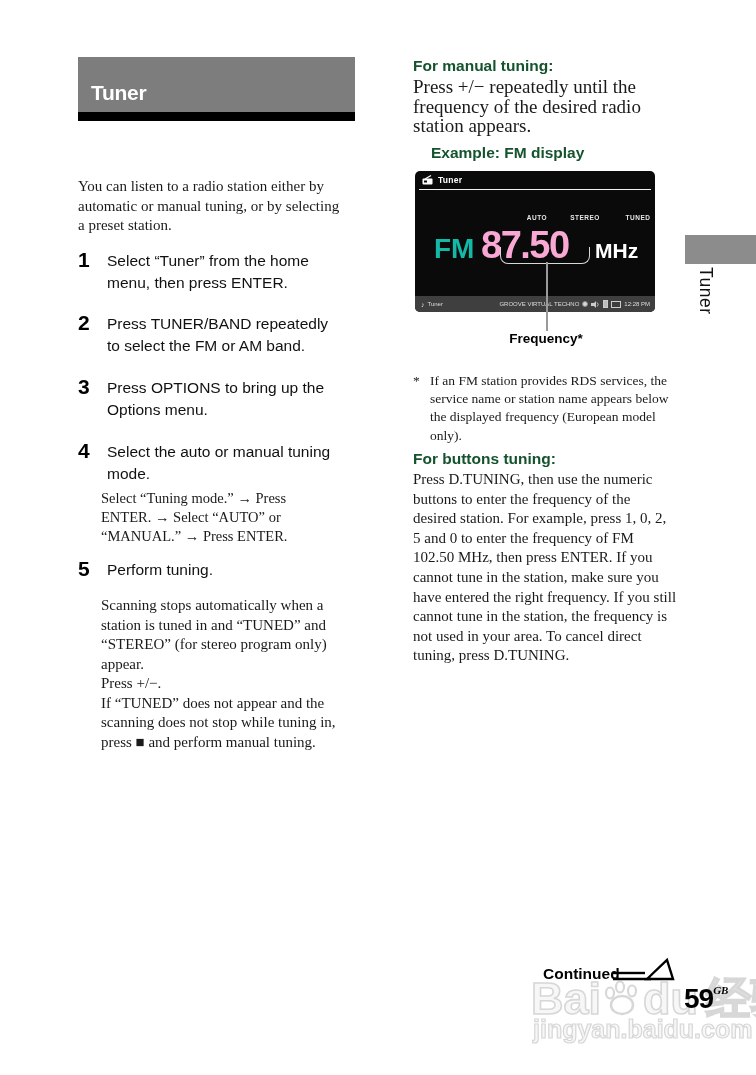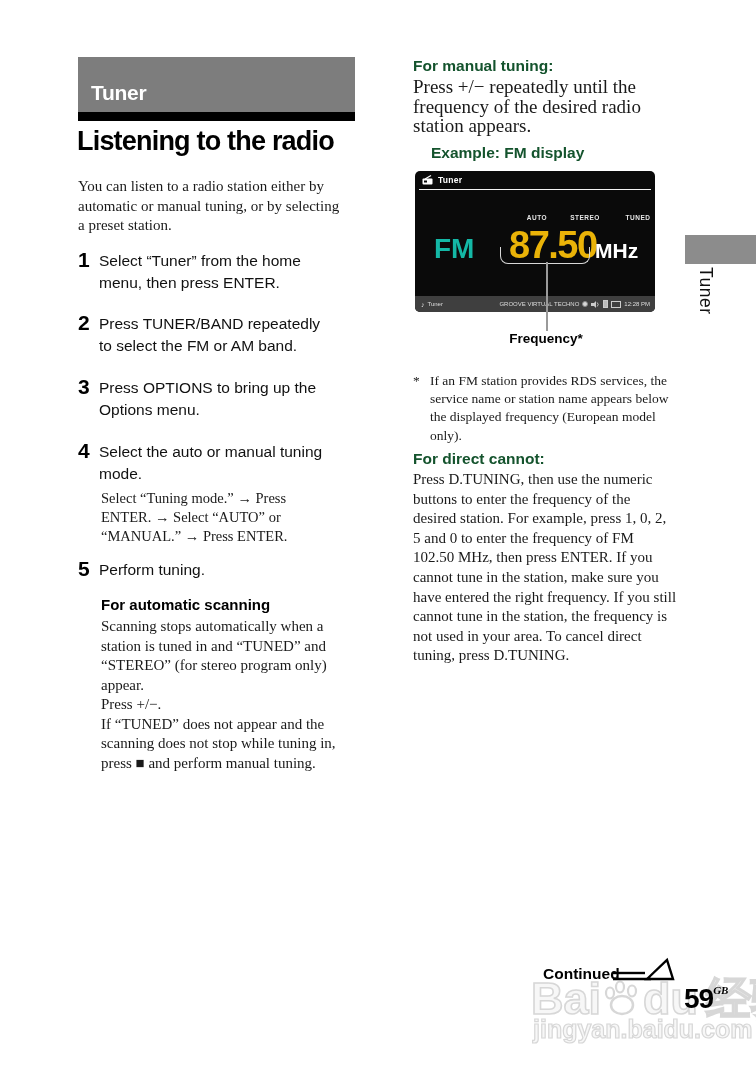--- a/index.html
+++ b/index.html
@@ -22,21 +22,21 @@
     font-family:"Liberation Sans",sans-serif;font-weight:bold;font-size:27px;letter-spacing:-0.8px;color:#000;
   }
   .intro{left:78px;top:177px;width:268px;font-size:15px;line-height:19.5px;}
 
   .step{left:78px;}
   .step .num{
     position:absolute;left:0;top:-2px;
     font-family:"Liberation Sans",sans-serif;font-weight:bold;font-size:21px;color:#000;
   }
   .step .txt{
-    margin-left:21px;width:235px;
+    margin-left:29px;width:235px;
     font-family:"Liberation Sans",sans-serif;font-size:15.5px;line-height:21.5px;color:#111;
   }
   .step .sub{margin-left:23px;width:222px;margin-top:5px;font-size:14.5px;line-height:19px;color:#1a1a1a;}
   .s1{top:250px;} .s2{top:313px;} .s3{top:377px;} .s4{top:441px;} .s5{top:559px;}
 
   .autoscan{left:101px;top:596px;width:260px;}
   .autoscan .hd{font-family:"Liberation Sans",sans-serif;font-weight:bold;font-size:15px;color:#000;margin-bottom:4px;}
   .autoscan .ln{font-size:15px;line-height:19.5px;}
 
   
@@ -47,21 +47,21 @@
 
   
   .display{left:415px;top:171px;width:240px;height:141px;background:#0a0a0a;border-radius:5px;}
   .disp-head{position:absolute;left:7px;top:4px;display:flex;align-items:center;gap:4px;}
   .disp-head .t{font-family:"Liberation Sans",sans-serif;font-weight:bold;font-size:8.5px;color:#fff;letter-spacing:0.3px;}
   .disp-rule{position:absolute;left:4px;right:4px;top:18px;height:1px;background:#f2f2f2;}
   .ind{position:absolute;top:43px;transform:translateX(-50%);
        font-family:"Liberation Sans",sans-serif;font-weight:bold;font-size:6.5px;color:#e6e6e6;letter-spacing:0.5px;}
   .ind1{left:122px;} .ind2{left:170px;} .ind3{left:223px;}
   .band{position:absolute;left:19px;top:62px;font-family:"Liberation Sans",sans-serif;font-weight:bold;font-size:28px;color:#14b8a6;}
-  .freq{position:absolute;left:94px;top:53px;font-family:"Liberation Sans",sans-serif;font-weight:bold;font-size:38px;letter-spacing:-1.5px;color:#eab308;text-align:center;}
+  .freq{position:absolute;left:66px;top:53px;font-family:"Liberation Sans",sans-serif;font-weight:bold;font-size:38px;letter-spacing:-1.5px;color:#f9a8d4;text-align:center;}
   .unit{position:absolute;left:180px;top:68px;font-family:"Liberation Sans",sans-serif;font-weight:bold;font-size:21px;color:#fff;}
   .statusbar{
     position:absolute;left:0;right:0;bottom:0;height:16px;background:#3f3f3f;
     border-radius:0 0 5px 5px;display:flex;align-items:center;
     font-family:"Liberation Sans",sans-serif;color:#ddd;font-size:6px;
   }
   .statusbar .left{margin-left:6px;display:flex;align-items:center;gap:3px;}
   .statusbar .right{margin-left:auto;margin-right:5px;display:flex;align-items:center;gap:3px;}
   .sb-circle{width:6px;height:6px;border-radius:50%;background:#d8d8d8;border:1px solid #888;box-sizing:border-box;}
   .sb-batt{width:5px;height:8px;border:1px solid #ccc;background:#bbb;box-sizing:border-box;}
@@ -101,21 +101,20 @@
 </head>
 <body>
 
 <div class="page">
 
   <div class="abs section-header">
     <span class="lbl">Tuner</span>
   </div>
   <div class="abs section-bar"></div>
 
-  <h1 class="abs page-title" style="margin:0;">Listening to the radio</h1>
 
   <p class="abs intro" style="margin:0;">You can listen to a radio station either by automatic or manual tuning, or by selecting a preset station.</p>
 
   <div class="abs step s1">
     <span class="num">1</span>
     <div class="txt">Select “Tuner” from the home menu, then press ENTER.</div>
   </div>
   <div class="abs step s2">
     <span class="num">2</span>
     <div class="txt">Press TUNER/BAND repeatedly to select the FM or AM band.</div>
@@ -128,21 +127,20 @@
     <span class="num">4</span>
     <div class="txt">Select the auto or manual tuning mode.</div>
     <div class="sub">Select “Tuning mode.” → Press ENTER. → Select “AUTO” or “MANUAL.” → Press ENTER.</div>
   </div>
   <div class="abs step s5">
     <span class="num">5</span>
     <div class="txt">Perform tuning.</div>
   </div>
 
   <div class="abs autoscan">
-    <div class="hd">For automatic scanning</div>
     <div class="ln">Scanning stops automatically when a station is tuned in and “TUNED” and “STEREO” (for stereo program only) appear.</div>
     <div class="ln">Press +/−.</div>
     <div class="ln">If “TUNED” does not appear and the scanning does not stop while tuning in, press ■ and perform manual tuning.</div>
   </div>
 
   <div class="abs r-hd manual-hd">For manual tuning:</div>
   <div class="abs manual-bd">Press +/− repeatedly until the frequency of the desired radio station appears.</div>
   <div class="abs r-hd example-hd">Example: FM display</div>
 
   <div class="abs display">
@@ -185,21 +183,21 @@
 
   <div class="abs bracket"></div>
   <div class="abs callout-line"></div>
   <div class="abs freq-caption">Frequency*</div>
 
   <div class="abs footnote">
     <span class="mark">*</span>
     <span>If an FM station provides RDS services, the service name or station name appears below the displayed frequency (European model only).</span>
   </div>
 
-  <div class="abs r-hd direct-hd">For direct cannot:</div>
+  <div class="abs r-hd direct-hd">For buttons tuning:</div>
   <div class="abs direct-bd">Press D.TUNING, then use the numeric buttons to enter the frequency of the desired station. For example, press 1, 0, 2, 5 and 0 to enter the frequency of FM 102.50 MHz, then press ENTER. If you cannot tune in the station, make sure you have entered the right frequency. If you still cannot tune in the station, the frequency is not used in your area. To cancel direct tuning, press D.TUNING.</div>
 
   <div class="abs side-tab"></div>
   <div class="abs side-tab-label">Tuner</div>
 
   <div class="abs wm wm1">
     <span>Bai</span>
     <svg class="paw" width="40" height="38" viewBox="0 0 40 38">
       <ellipse cx="20" cy="25" rx="11" ry="9" fill="none" stroke="#d7d7d7" stroke-width="2.5"></ellipse>
       <ellipse cx="8" cy="13" rx="4" ry="5.5" fill="none" stroke="#d7d7d7" stroke-width="2.2"></ellipse>

